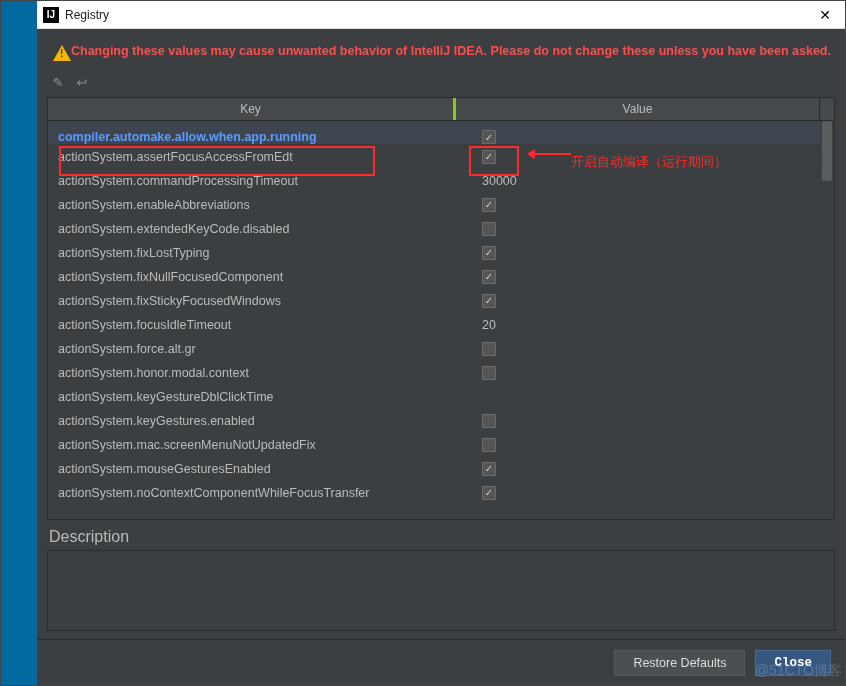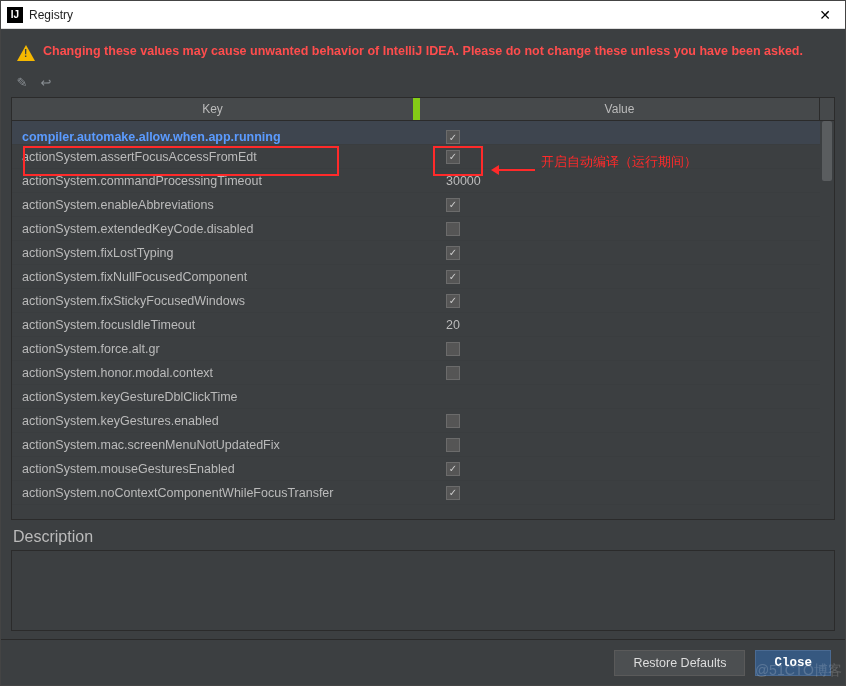--- a/index.html
+++ b/index.html
@@ -1,46 +1,46 @@
 <!DOCTYPE html>
 <html><head>
 <meta charset="utf-8">
 <style>
   * { box-sizing: border-box; margin: 0; padding: 0; }
   html, body { width: 846px; height: 686px; background: #fff; font-family: "Segoe UI", Arial, sans-serif; overflow: hidden; }
-  .window { width: 846px; height: 686px; display: flex; flex-direction: column; border: 1px solid #444; background: #0369a1; }
+  .window { width: 846px; height: 686px; display: flex; flex-direction: column; border: 1px solid #444; background: #0369a1; padding-left: 36px; }
   .titlebar { height: 28px; background: #fff; display: flex; align-items: center; padding: 0 6px; border-bottom: 1px solid #ddd; }
   .titlebar .app-icon { width: 16px; height: 16px; background: #000; color: #fff; font-size: 10px; font-weight: bold; display: flex; align-items: center; justify-content: center; margin-right: 6px; }
   .titlebar .title { font-size: 12px; color: #222; flex: 1; }
   .titlebar .close { font-size: 14px; padding: 0 8px; cursor: pointer; color: #000; }
   .body { flex: 1; background: #3c3f41; display: flex; flex-direction: column; padding: 10px 10px 0 10px; position: relative; }
-  .warning { display: flex; align-items: flex-start; gap: 8px; padding: 4px 0 10px 6px; }
+  .warning { display: flex; align-items: flex-start; padding: 4px 0 10px 6px; }
   .warn-triangle { width: 0; height: 0; border-left: 9px solid transparent; border-right: 9px solid transparent; border-bottom: 16px solid #f5b800; position: relative; margin-top: 2px; flex-shrink: 0; }
   .warn-triangle::after { content: "!"; position: absolute; left: -2px; top: 3px; color: #3c3f41; font-size: 10px; font-weight: bold; }
   .warning-text { color: #ff4d4d; font-weight: bold; font-size: 12.5px; line-height: 1.4; }
   .toolbar { display: flex; gap: 6px; padding: 2px 0 6px 2px; }
   .tool-btn { width: 18px; height: 18px; color: #8a8f94; font-size: 13px; display: flex; align-items: center; justify-content: center; cursor: pointer; }
   .table-wrap { border: 1px solid #2b2b2b; background: #3c3f41; flex: 0 0 auto; }
   .table-head { display: flex; background: #46494b; border-bottom: 1px solid #2b2b2b; }
   .th { color: #bbb; font-size: 12px; text-align: center; padding: 4px 0; }
-  .th-key { flex: 0 0 408px; border-right: 7px solid #84cc16; text-align: center; }
+  .th-key { flex: 0 0 408px; border-right: 3px solid #84cc16; text-align: center; }
   .th-val { flex: 1; border-right: 1px solid #2b2b2b; }
   .th-sb { flex: 0 0 14px; }
   .rows { height: 398px; overflow: hidden; position: relative; }
   .row { display: flex; align-items: center; height: 24px; border-bottom: 1px solid #3a3d3f; }
   .row.selected { background: #4b6eaf22; align-items: flex-end; }
   .cell-key { flex: 0 0 408px; padding-left: 10px; font-size: 12.5px; color: #bbb; white-space: nowrap; overflow: hidden; text-overflow: ellipsis; }
   .row.selected .cell-key { color: #5b9bff; font-weight: bold; }
   .cell-val { flex: 1; padding-left: 26px; font-size: 12.5px; color: #bbb; display: flex; align-items: center; }
   .chk { width: 14px; height: 14px; border: 1px solid #6b6b6b; background: #555; display: inline-flex; align-items: center; justify-content: center; font-size: 10px; color: #ccc; }
   .chk.on::before { content: "✓"; }
   .scrollbar { position: absolute; right: 0; top: 0; bottom: 0; width: 14px; background: #3c3f41; }
   .scrollbar .thumb { position: absolute; left: 2px; right: 2px; top: 0; height: 60px; background: #5a5d5f; border-radius: 2px; }
   .highlight-key { position: absolute; border: 2px solid #ff2a2a; pointer-events: none; }
-  .arrow-ann { position: absolute; color: #ff2a2a; font-size: 13px; display: flex; align-items: flex-end; gap: 6px; pointer-events: none; }
+  .arrow-ann { position: absolute; color: #ff2a2a; font-size: 13px; display: flex; align-items: flex-start; pointer-events: none; }
   .arrow-ann .shaft { width: 36px; height: 2px; background: #ff2a2a; position: relative; }
   .arrow-ann .shaft::before { content: ""; position: absolute; left: -8px; top: -4px; border-right: 8px solid #ff2a2a; border-top: 5px solid transparent; border-bottom: 5px solid transparent; }
   .desc-label { color: #bbb; font-size: 16px; padding: 8px 0 4px 2px; }
   .desc-box { flex: 1; border: 1px solid #2b2b2b; background: #3c3f41; margin-bottom: 8px; min-height: 70px; }
   .footer { height: 46px; background: #3c3f41; border-top: 1px solid #2a2a2a; display: flex; justify-content: flex-end; align-items: center; gap: 10px; padding: 0 14px; }
   .btn { height: 26px; padding: 0 18px; font-size: 12.5px; border: 1px solid #5a5a5a; background: #4c4f51; color: #ddd; cursor: pointer; display: flex; align-items: center; }
   .btn.primary { background: #365880; border-color: #4a6a92; color: #fff; font-weight: bold; font-family: Liberation Mono, monospace; }
   .watermark { position: absolute; right: 4px; bottom: 6px; color: rgba(255,255,255,0.18); font-size: 14px; pointer-events: none; }
 </style>
 </head>

